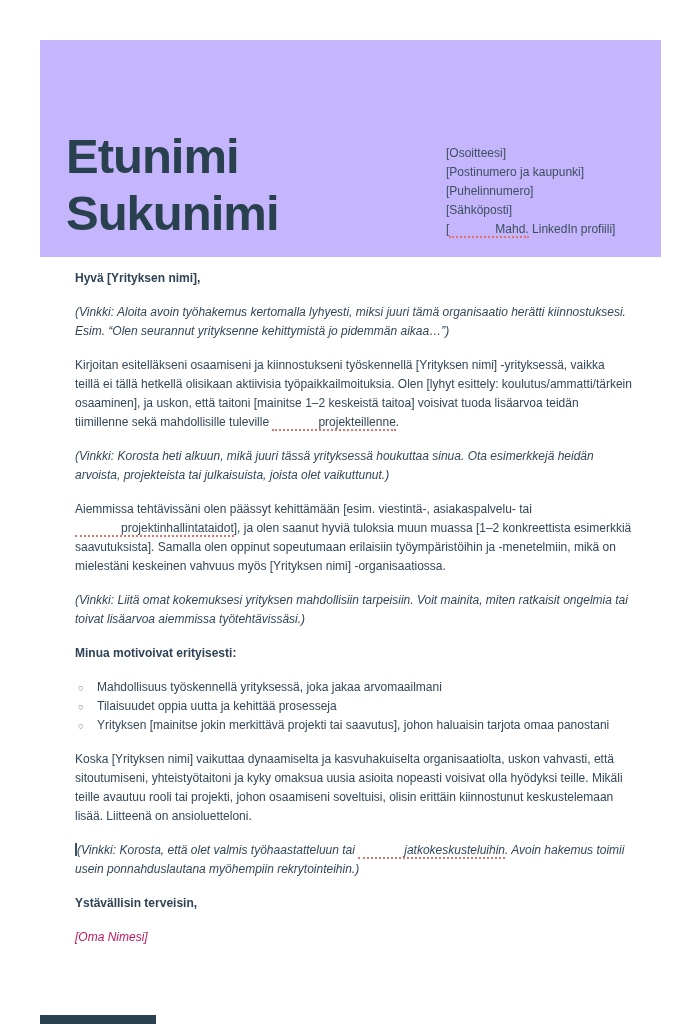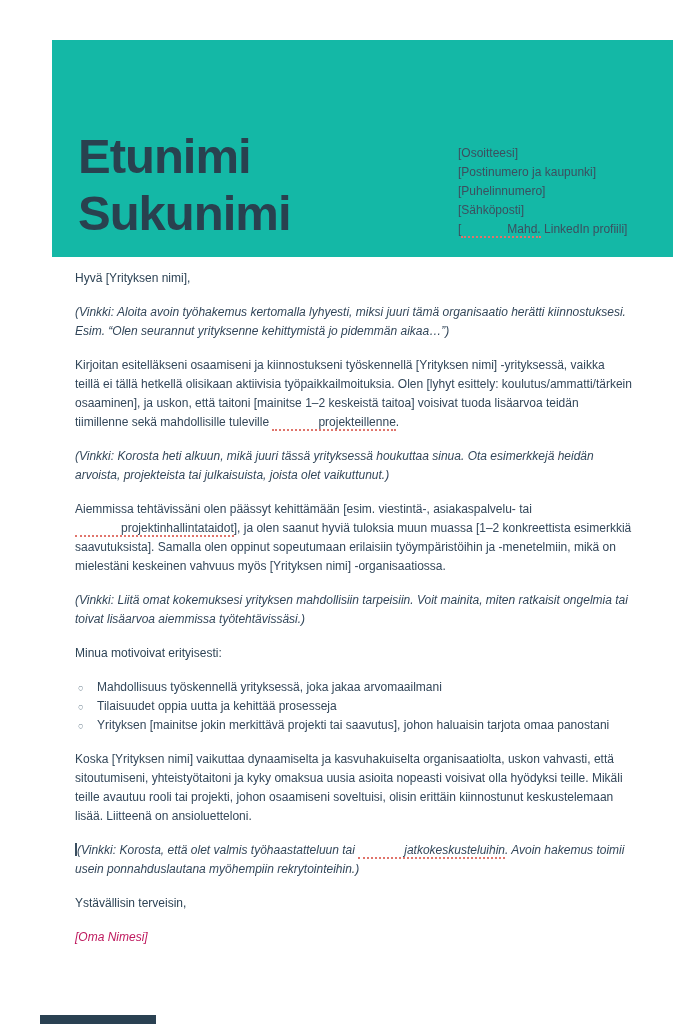--- a/index.html
+++ b/index.html
@@ -2,38 +2,38 @@
 <html><head>
 <meta charset="utf-8">
 <style>
   html,body{margin:0;padding:0;}
   body{
     width:700px;height:1024px;position:relative;background:#ffffff;
     font-family:"Liberation Sans",sans-serif;overflow:hidden;
     -webkit-font-smoothing:antialiased;
   }
   .header{
-    position:absolute;left:52px;top:40px;width:621px;height:217px;
-    background:#14b8a6;
+    position:absolute;left:40px;top:40px;width:621px;height:217px;
+    background:#c4b5fd;
   }
   .name{
     position:absolute;left:26px;top:88px;
     font-size:49px;line-height:57px;font-weight:700;
     color:#29414f;letter-spacing:-1px;
   }
   .contact{
     position:absolute;left:406px;top:104px;
     font-size:12px;line-height:19px;color:#3c4f5f;
   }
   .doc-body{
     position:absolute;left:75px;top:269px;width:557px;
     font-size:12px;line-height:19px;color:#33475a;
   }
   .doc-body p{margin:0 0 15px 0;}
-  p.heading{font-weight:400;color:#2e4456;}
+  p.heading{font-weight:700;color:#2e4456;}
   p.tip{font-style:italic;}
   p.signature{font-style:italic;color:#be185d;margin-bottom:0;}
   .bullets{margin:0 0 15px 0;}
   .bullet{display:flex;}
   .bullet .m{
     width:19px;padding-left:3px;flex:none;
     font-size:9.5px;line-height:19px;color:#6e8291;
   }
   .bullet .t{flex:1;}
   .sq{border-bottom:2px dotted #e0746b;padding-left:46px;}

